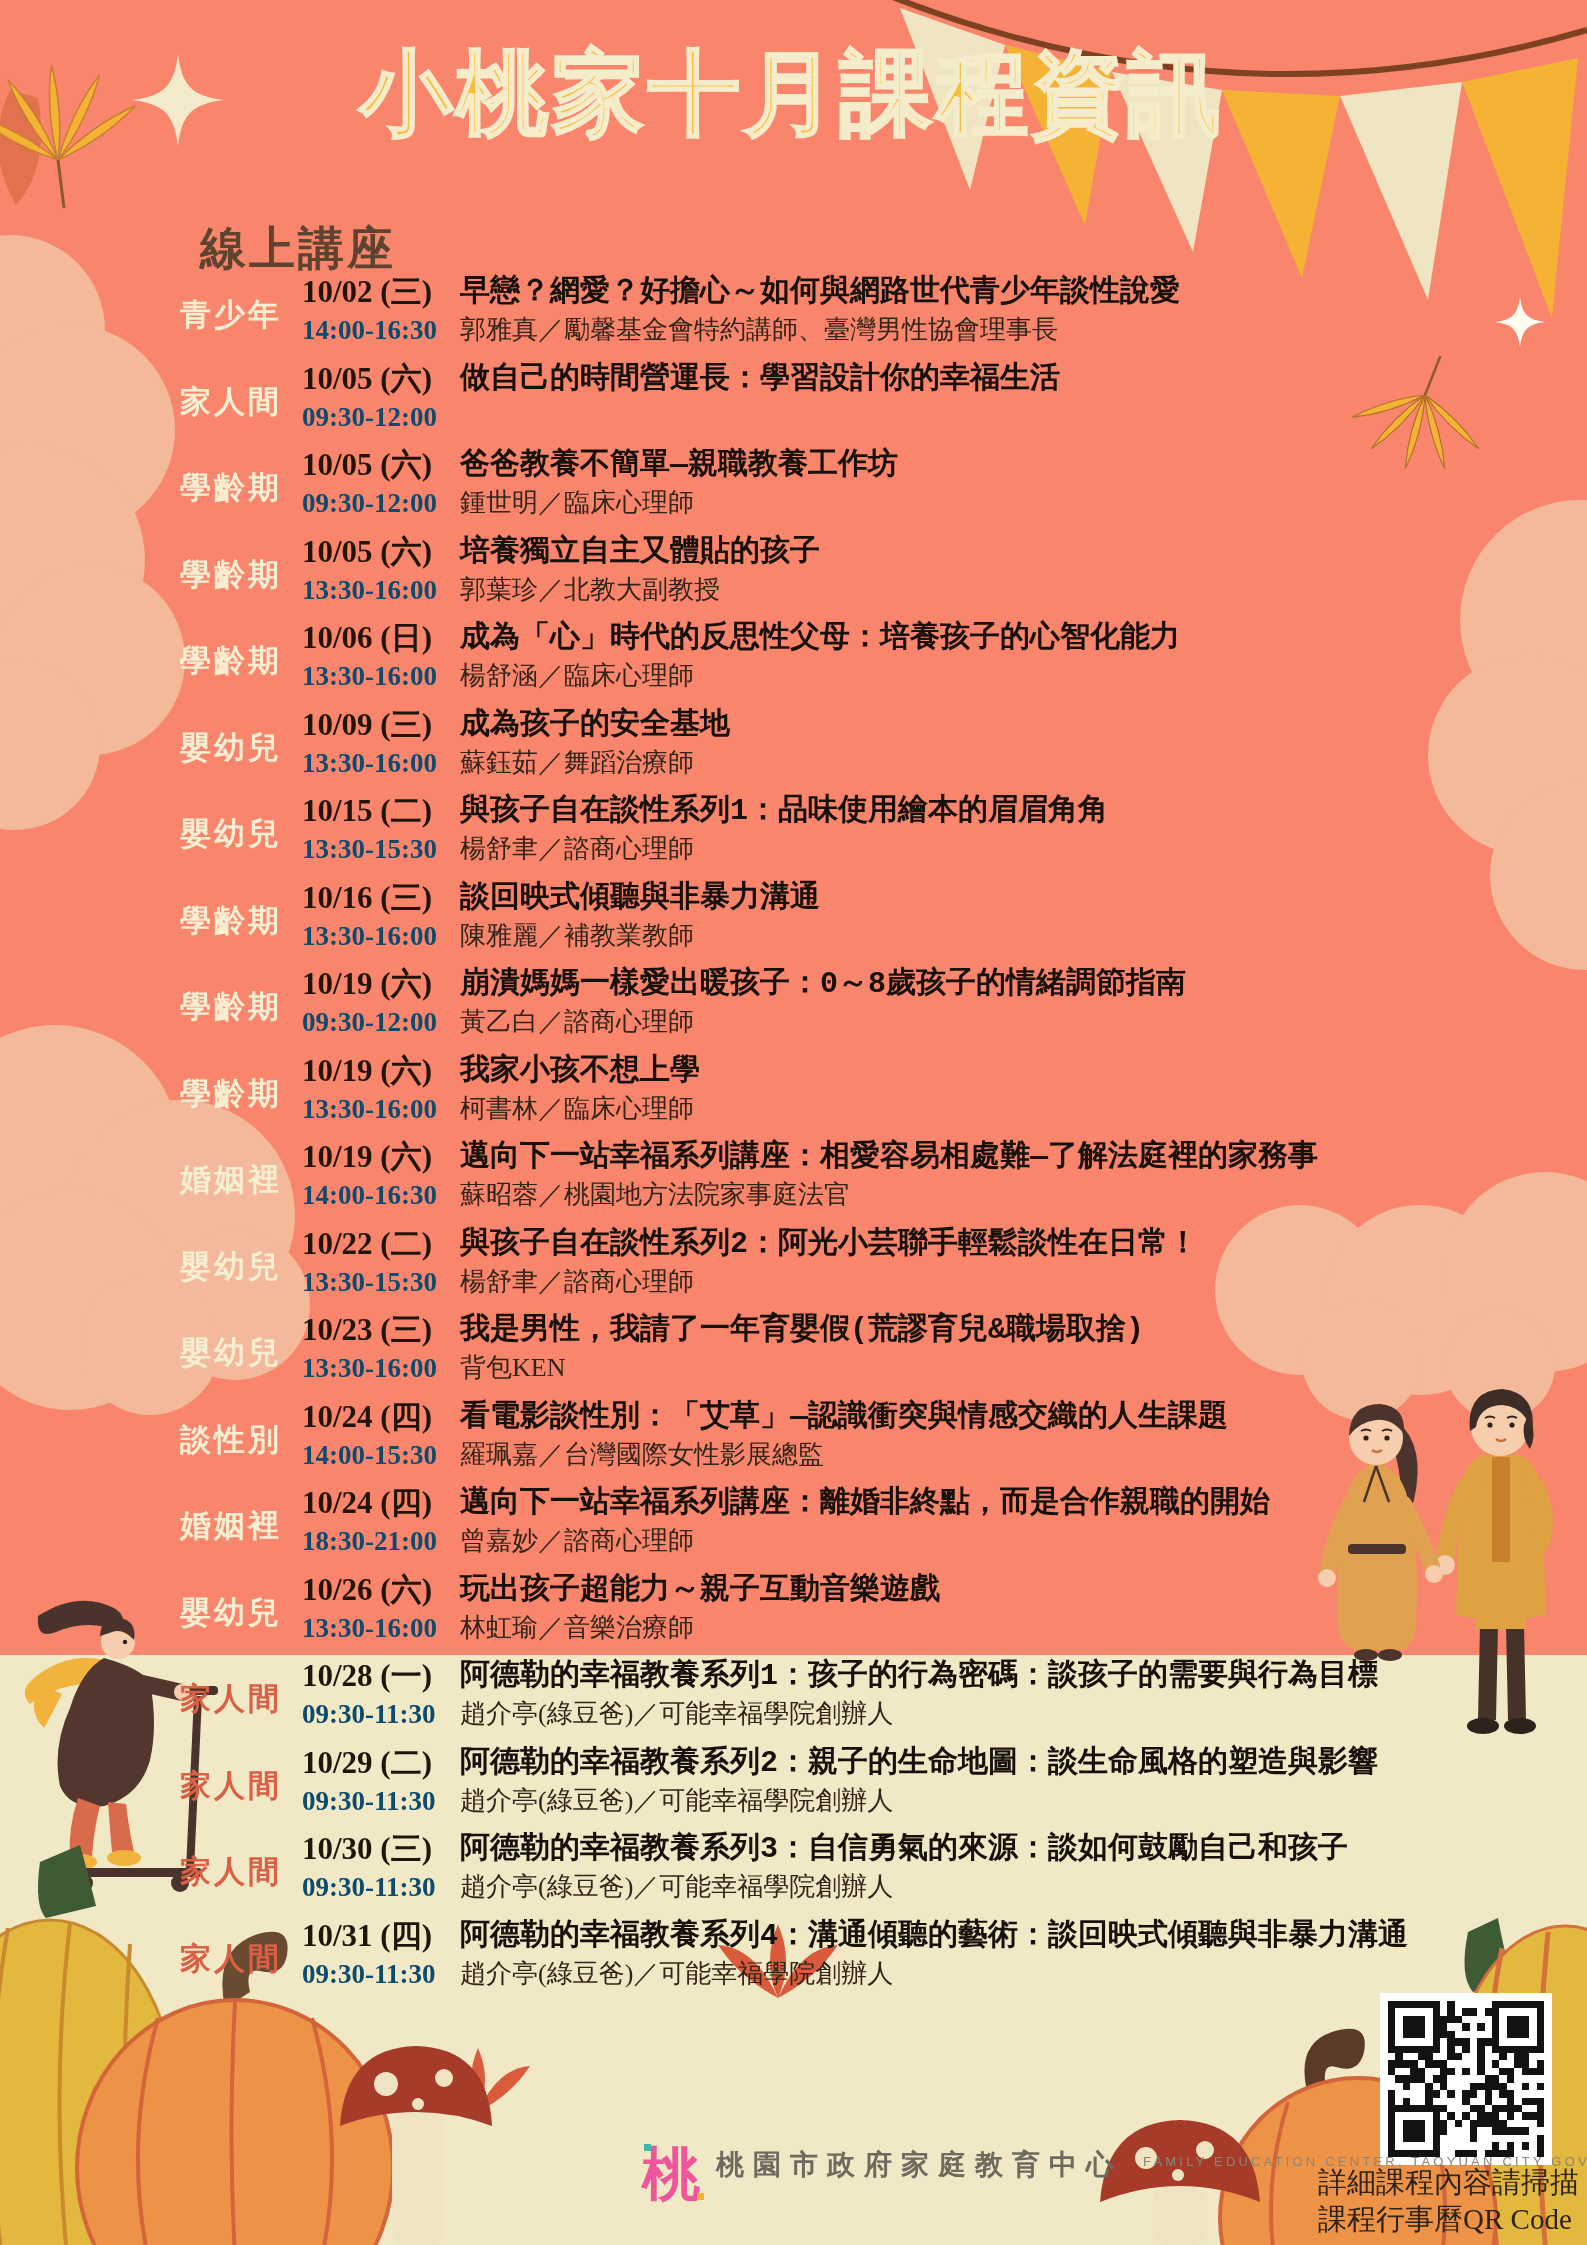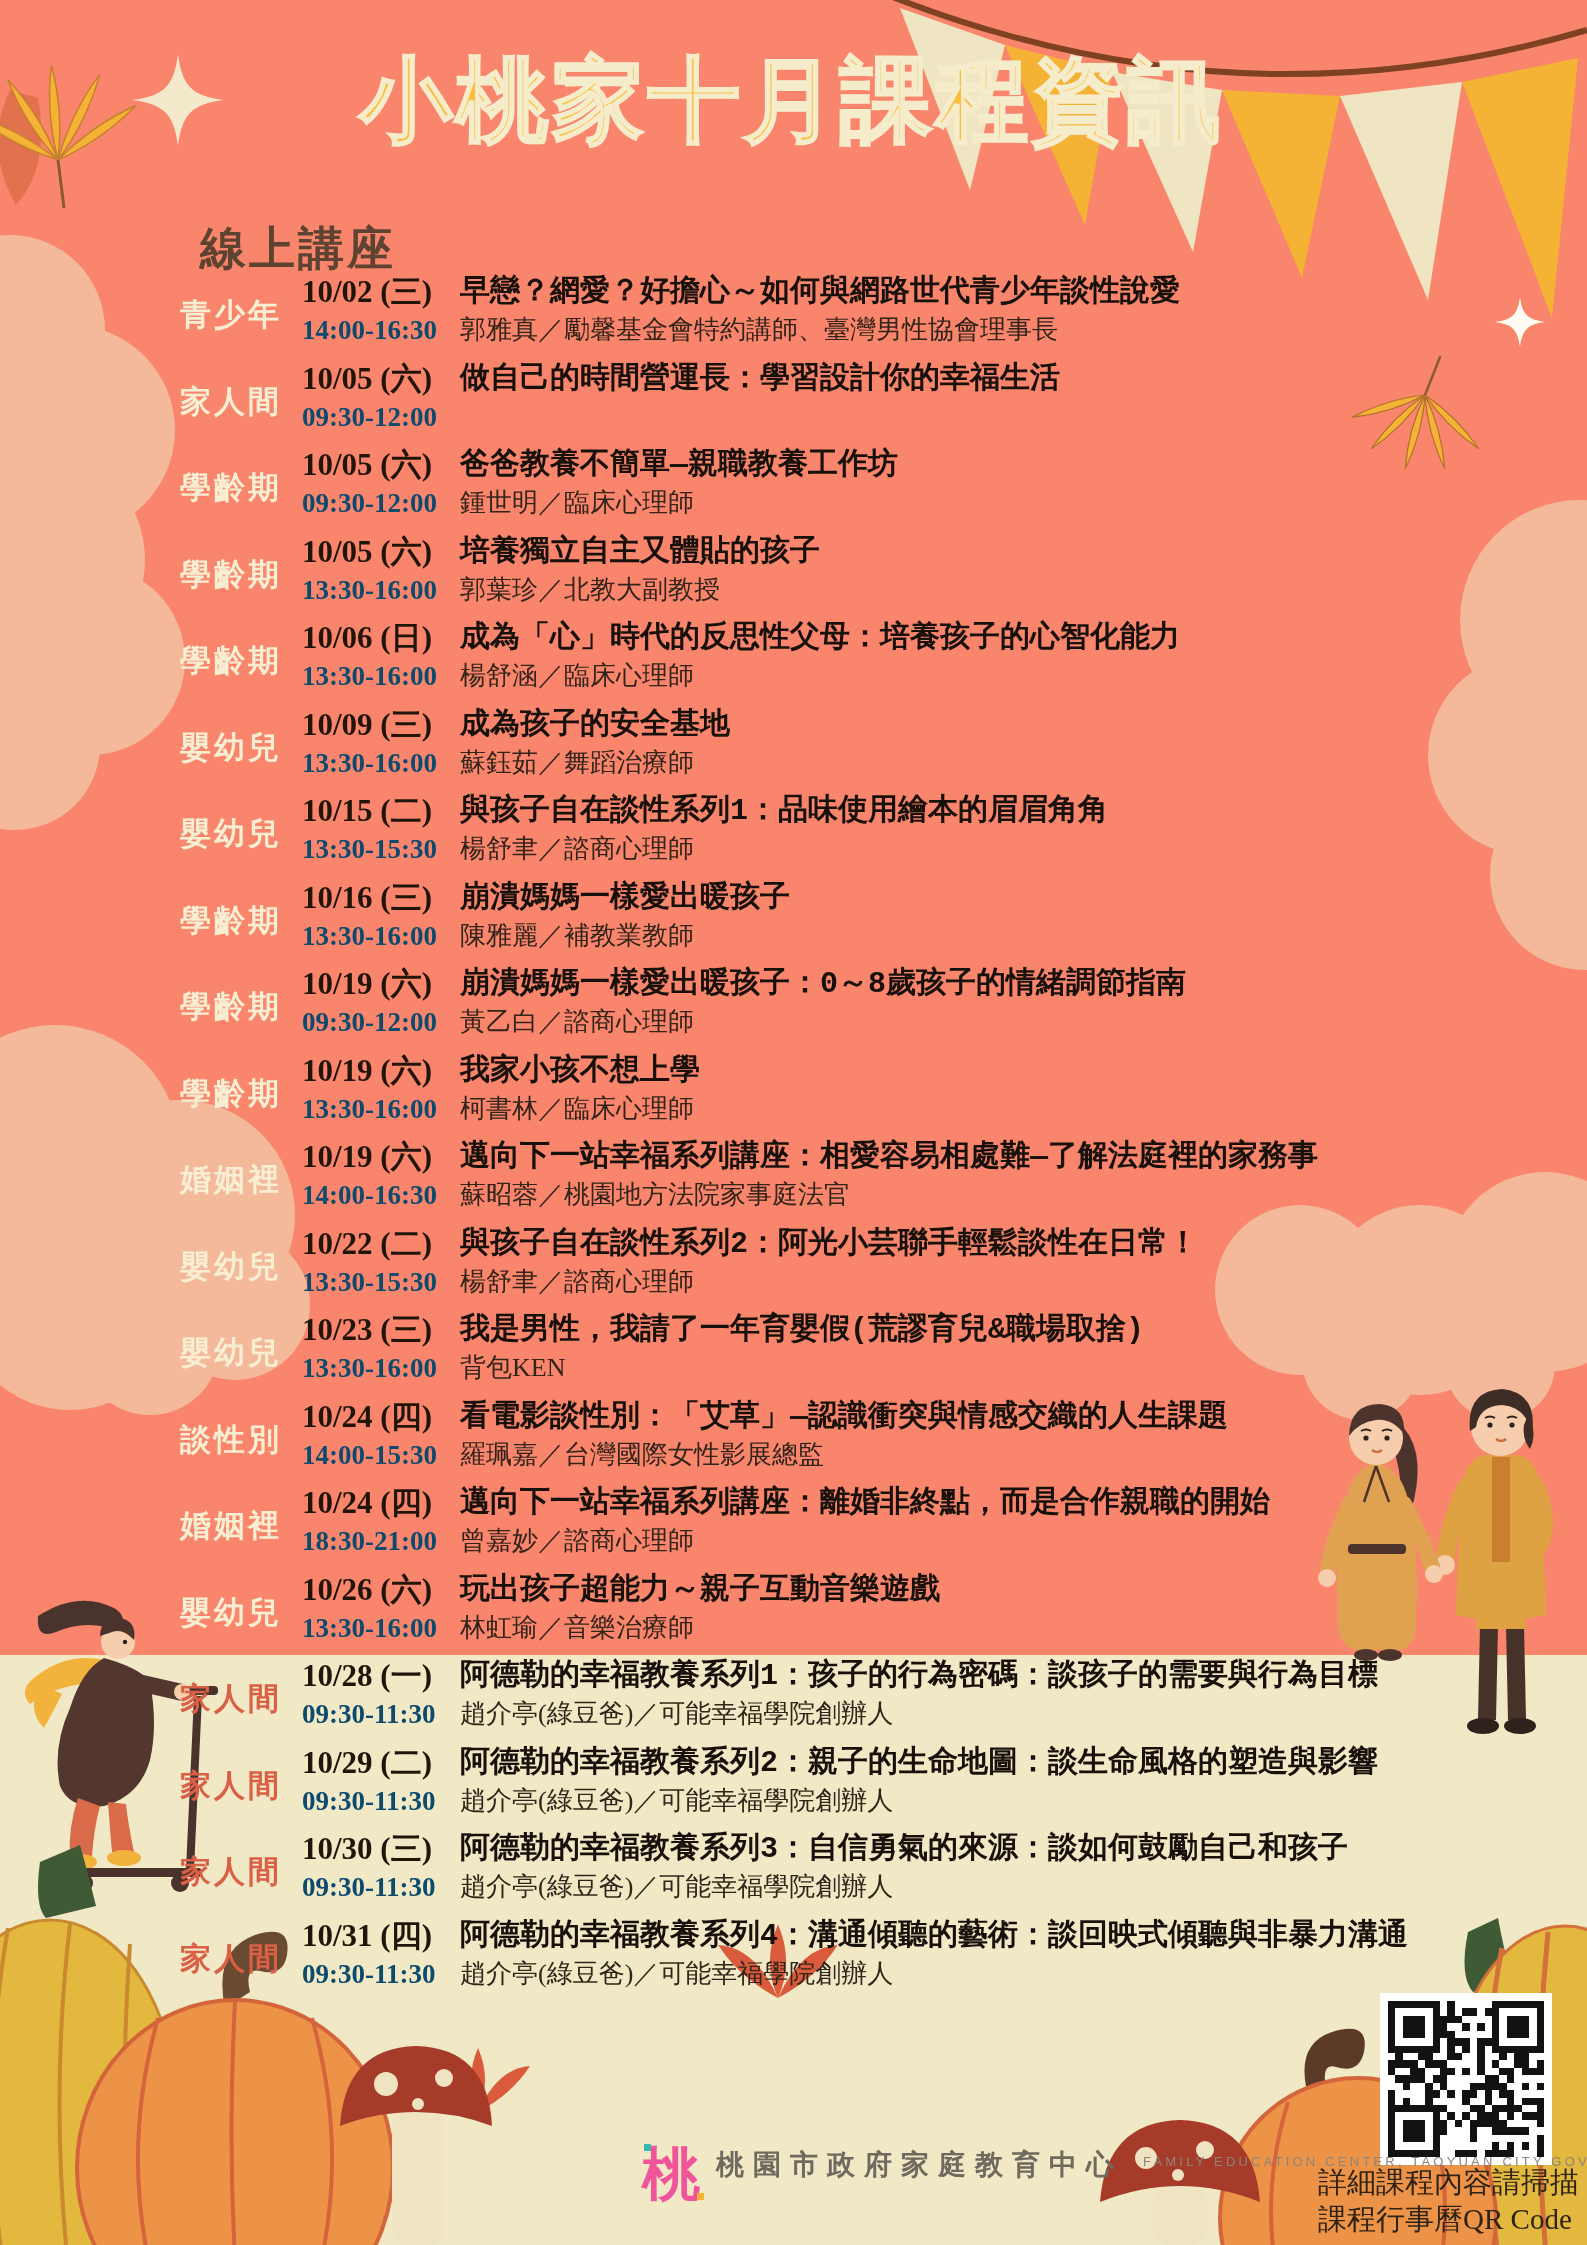--- a/index.html
+++ b/index.html
@@ -7,21 +7,21 @@
     width:1587px;height:2245px;position:relative;overflow:hidden;
     background:#F8856C;
     font-family:"Liberation Sans","DejaVu Sans",sans-serif;
   }
   .page{position:absolute;inset:0;}
   .cream-band{position:absolute;left:0;top:1655px;width:1587px;height:590px;background:#F1E8C6;}
   .deco{position:absolute;left:0;top:0;z-index:1;pointer-events:none;}
   .content{position:absolute;inset:0;z-index:2;}
 
   .poster-title{
-    position:absolute;left:360px;top:39px;margin:0;
+    position:absolute;left:360px;top:32px;margin:0;
     font-size:92px;font-weight:bold;letter-spacing:4px;
     color:#FBBE3C;-webkit-text-stroke:2.5px #F5ECCB;
     text-shadow:0 0 1px #F5ECCB;
     white-space:nowrap;
   }
   .section-heading{
     position:absolute;left:200px;top:218px;margin:0;
     font-size:46px;font-weight:bold;color:#5E4430;letter-spacing:3px;
   }
 
@@ -338,21 +338,21 @@
         </span>
       </div>
 
       <div class="event">
         <span class="cat cat-light">學齡期</span>
         <span class="dt">
           <span class="date">10/16 (三)</span>
           <span class="time">13:30-16:00</span>
         </span>
         <span class="tt">
-          <span class="etitle">崩潰媽媽一樣愛出暖孩子</span>
+          <span class="etitle">談回映式傾聽與非暴力溝通</span>
           <span class="speaker">陳雅麗／補教業教師</span>
         </span>
       </div>
 
       <div class="event">
         <span class="cat cat-light">學齡期</span>
         <span class="dt">
           <span class="date">10/19 (六)</span>
           <span class="time">09:30-12:00</span>
         </span>

